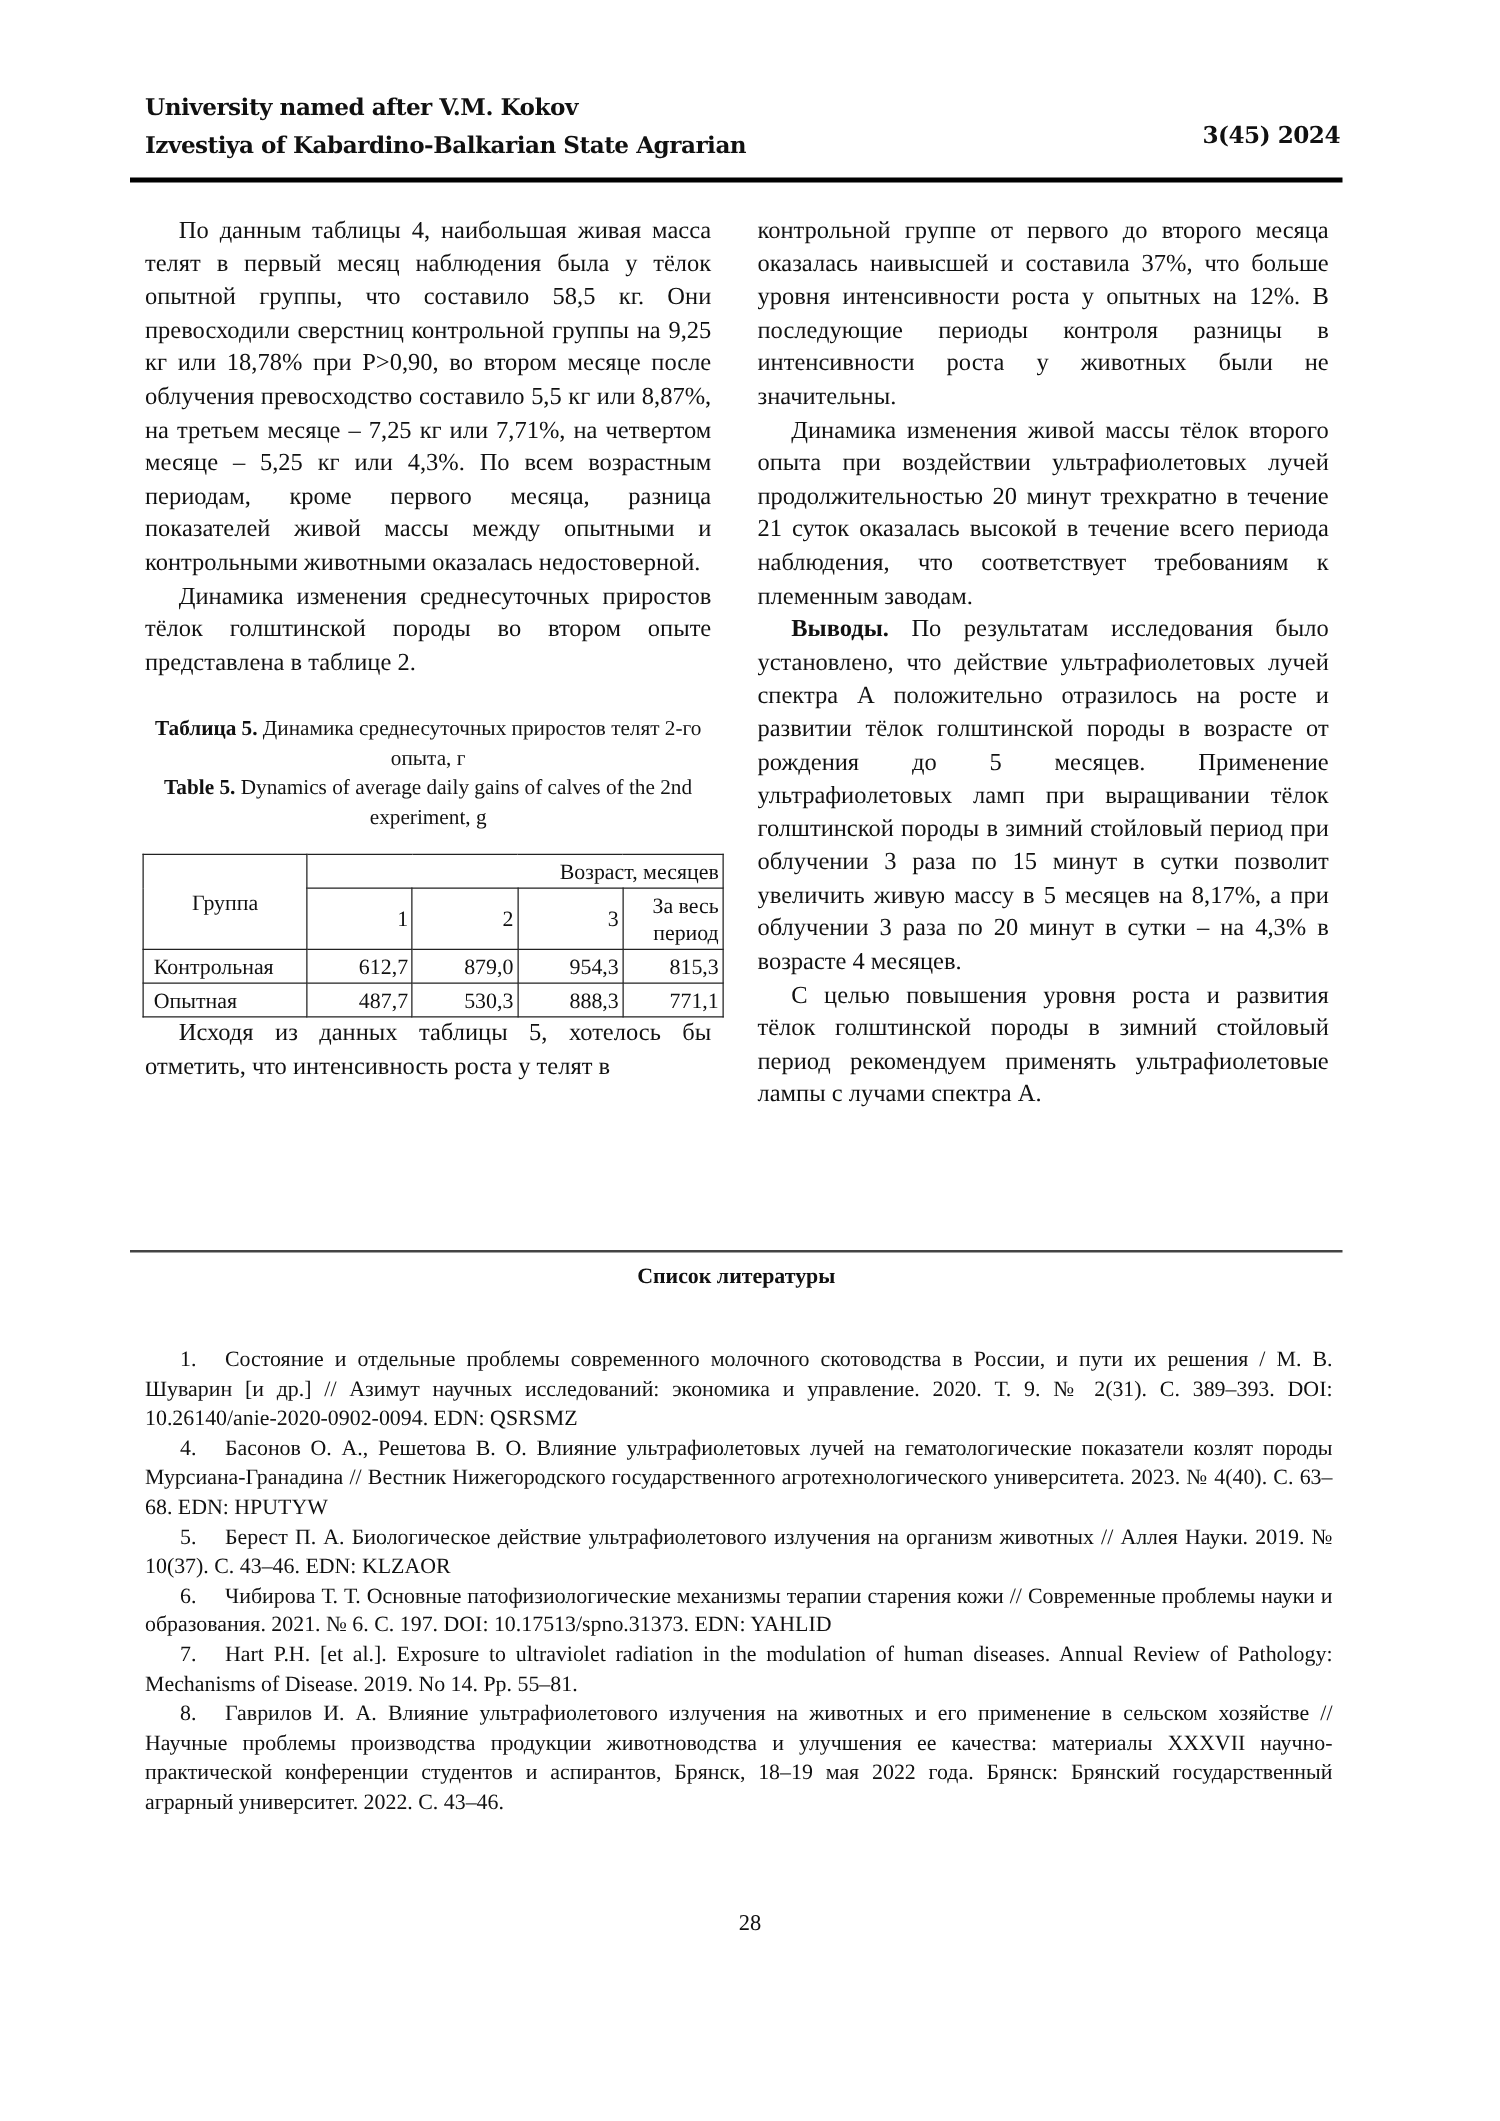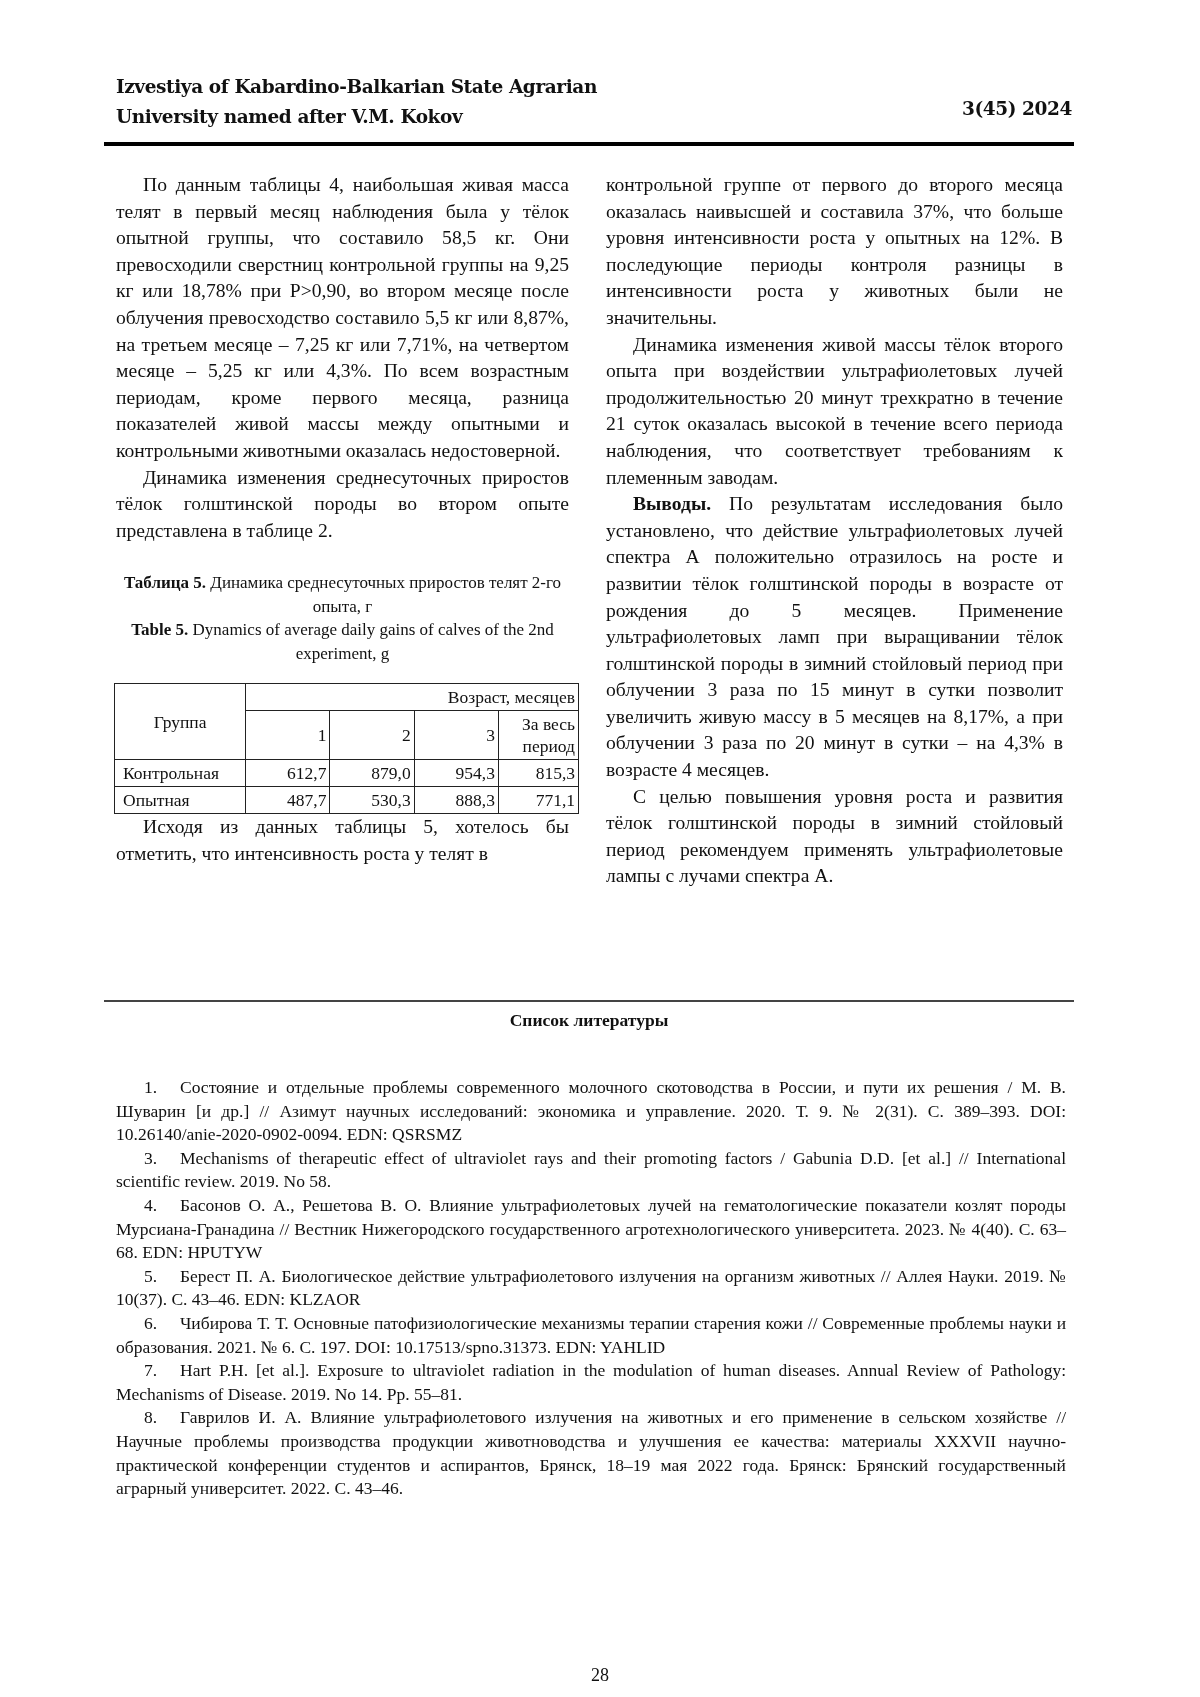--- a/index.html
+++ b/index.html
@@ -17,29 +17,29 @@
   table.data { border-collapse: collapse; margin-top: 18px; width: 465px; margin-left: -2px; font-size: 17.5px; }
   table.data td { border: 1px solid #222; text-align: right; line-height: 22px; padding: 2px 3px; }
   table.data td.grp { text-align: left; padding-left: 8px; }
   table.data td.hgroup { vertical-align: middle; text-align: center; }
   .after-table { margin-top: 22px; }
   .mid-rule { position: absolute; left: 104px; top: 1000px; width: 970px; height: 2px; background: #444; }
   .refs-title { position: absolute; left: 104px; top: 1010px; width: 970px; text-align: center; font-weight: bold; font-size: 17.5px; }
   .refs { position: absolute; left: 116px; top: 1076px; width: 950px; font-size: 17.5px; line-height: 23.6px; text-align: justify; }
   .refs .ref { margin: 0; text-indent: 28px; }
   .refs .num { display: inline-block; width: 36px; text-indent: 0; }
-  .page-num { position: absolute; left: 0; width: 1200px; top: 1665px; text-align: center; font-size: 18px; }
+  .page-num { position: absolute; left: 0; width: 1200px; top: 1528px; text-align: center; font-size: 18px; }
 </style>
 </head>
 <body>
 
 <div class="header">
   <div class="journal">
+    <div>University named after V.M. Kokov</div>
     <div>Izvestiya of Kabardino-Balkarian State Agrarian</div>
-    <div>University named after V.M. Kokov</div>
   </div>
   <div class="issue">3(45) 2024</div>
 </div>
 <div class="header-rule"></div>
 
 <div class="col col-left">
   <p>По данным таблицы 4, наибольшая живая масса телят в первый месяц наблюдения была у тёлок опытной группы, что составило 58,5 кг. Они превосходили сверстниц контрольной группы на 9,25 кг или 18,78% при P&gt;0,90, во втором месяце после облучения превосходство составило 5,5 кг или 8,87%, на третьем месяце – 7,25 кг или 7,71%, на четвертом месяце – 5,25 кг или 4,3%. По всем возрастным периодам, кроме первого месяца, разница показателей живой массы между опытными и контрольными животными оказалась недостоверной.</p>
   <p>Динамика изменения среднесуточных приростов тёлок голштинской породы во втором опыте представлена в таблице 2.</p>
 
   <div class="caption">
@@ -85,21 +85,20 @@
   <p><b>Выводы.</b><span> По результатам исследования было установлено, что действие ультрафиолетовых лучей спектра А положительно отразилось на росте и развитии тёлок голштинской породы в возрасте от рождения до 5 месяцев. Применение ультрафиолетовых ламп при выращивании тёлок голштинской породы в зимний стойловый период при облучении 3 раза по 15 минут в сутки позволит увеличить живую массу в 5 месяцев на 8,17%, а при облучении 3 раза по 20 минут в сутки – на 4,3% в возрасте 4 месяцев.</span></p>
   <p>С целью повышения уровня роста и развития тёлок голштинской породы в зимний стойловый период рекомендуем применять ультрафиолетовые лампы с лучами спектра А.</p>
 </div>
 
 <div class="mid-rule"></div>
 
 <div class="refs-title">Список литературы</div>
 
 <div class="refs">
   <p class="ref"><span class="num">1.</span><span>Состояние и отдельные проблемы современного молочного скотоводства в России, и пути их решения / М. В. Шуварин [и др.] // Азимут научных исследований: экономика и управление. 2020. Т. 9. № 2(31). С. 389–393. DOI: 10.26140/anie-2020-0902-0094. EDN: QSRSMZ</span></p>
-  <p class="ref"><span class="num">3.</span><span>Mechanisms of therapeutic effect of ultraviolet rays and their promoting factors / Gabunia D.D. [et al.] // International scientific review. 2019. No 58.</span></p>
   <p class="ref"><span class="num">4.</span><span>Басонов О. А., Решетова В. О. Влияние ультрафиолетовых лучей на гематологические показатели козлят породы Мурсиана-Гранадина // Вестник Нижегородского государственного агротехнологического университета. 2023. № 4(40). С. 63–68. EDN: HPUTYW</span></p>
   <p class="ref"><span class="num">5.</span><span>Берест П. А. Биологическое действие ультрафиолетового излучения на организм животных // Аллея Науки. 2019. № 10(37). С. 43–46. EDN: KLZAOR</span></p>
   <p class="ref"><span class="num">6.</span><span>Чибирова Т. Т. Основные патофизиологические механизмы терапии старения кожи // Современные проблемы науки и образования. 2021. № 6. С. 197. DOI: 10.17513/spno.31373. EDN: YAHLID</span></p>
   <p class="ref"><span class="num">7.</span><span>Hart P.H. [et al.]. Exposure to ultraviolet radiation in the modulation of human diseases. Annual Review of Pathology: Mechanisms of Disease. 2019. No 14. Pp. 55–81.</span></p>
   <p class="ref"><span class="num">8.</span><span>Гаврилов И. А. Влияние ультрафиолетового излучения на животных и его применение в сельском хозяйстве // Научные проблемы производства продукции животноводства и улучшения ее качества: материалы XXXVII научно-практической конференции студентов и аспирантов, Брянск, 18–19 мая 2022 года. Брянск: Брянский государственный аграрный университет. 2022. С. 43–46.</span></p>
 </div>
 
 <div class="page-num">28</div>
 
 </body></html>

